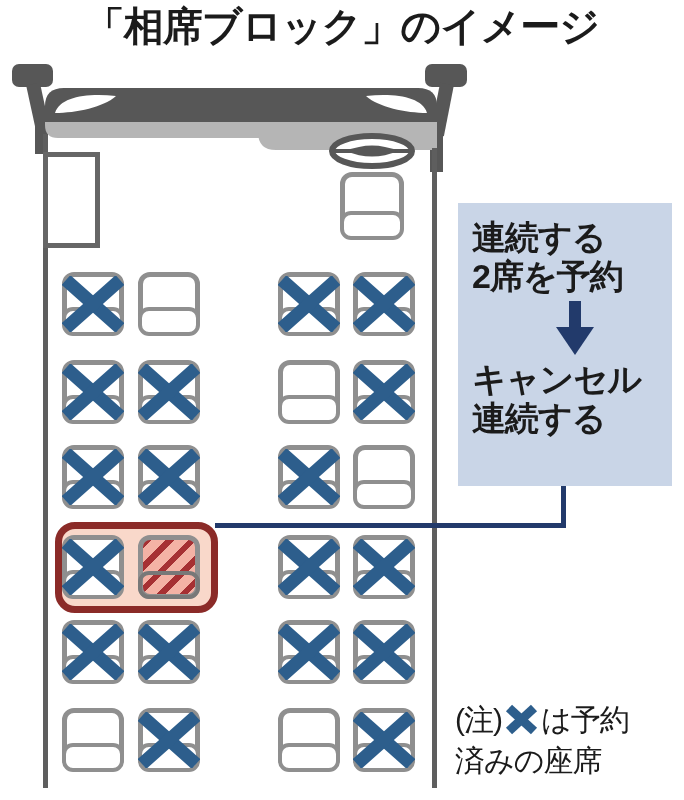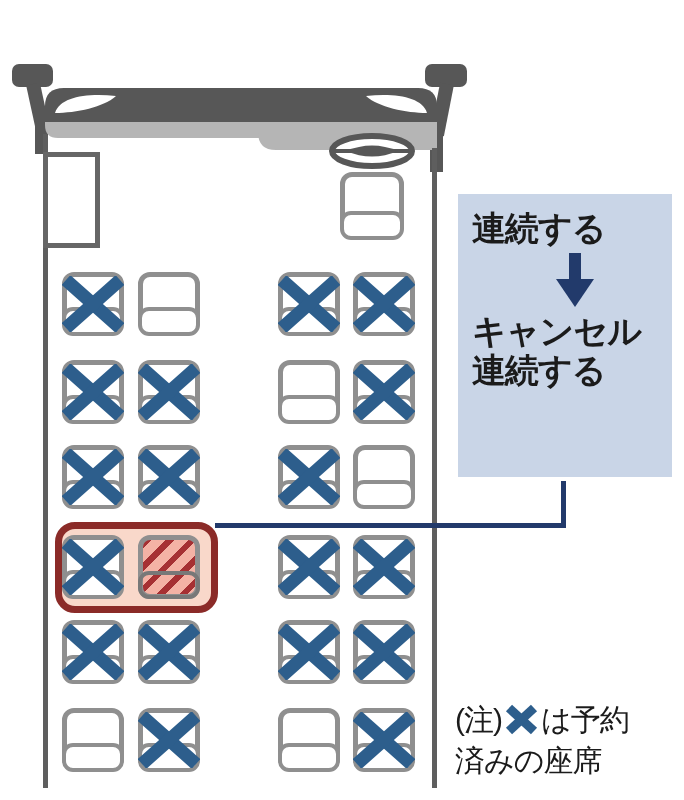--- a/index.html
+++ b/index.html
@@ -28,40 +28,41 @@
   .seat.canceled .back{inset:0;border-radius:12px;
       background:repeating-linear-gradient(135deg,var(--hatch-stripe,#a63033) 0 6px,var(--hatch-bg,#f4b2a5) 6px 16px);}
   .seat.canceled .cushion{background:transparent;border-color:#787878;height:20px;}
   .driver{left:340px;top:172px;width:64px;height:68px;z-index:1;}
 
   .highlight-block{position:absolute;left:55px;top:522px;width:149px;height:77px;
       border:7px solid var(--highlight-border,#8b2b28);border-radius:20px;
       background:var(--highlight-fill,#f9d8ca);z-index:1;}
 
   
-  .callout{position:absolute;left:458px;top:194px;width:214px;height:283px;
+  .callout{position:absolute;left:458px;top:203px;width:214px;height:283px;
       background:var(--annotation-bg,#c9d5e7);z-index:4;color:var(--ink,#1b1b1b);
       font-weight:bold;font-size:34px;line-height:39px;box-sizing:border-box;
       padding:15px 13px 0 14px;letter-spacing:-1px;}
   .arrow-down{display:block;margin:5px 0 5px 84px;}
   .connector{position:absolute;left:215px;top:481px;width:346px;height:42px;
       border-right:5px solid var(--navy,#223a6b);border-bottom:5px solid var(--navy,#223a6b);z-index:3;}
 
   
   .note{position:absolute;left:455px;top:699px;font-size:30px;line-height:41px;
         color:var(--ink,#1b1b1b);letter-spacing:-1px;z-index:2;}
   .note-line1{display:flex;align-items:center;gap:3px;}
   .note-line2{}
   .note-x{flex:0 0 auto;}
 </style>
 </head>
 <body>
 
 <div class="stage">
 
+  <div class="title">「相席ブロック」のイメージ</div>
 
   <svg class="bus-front" viewBox="0 60 480 190">
     <g>
       <rect x="12" y="64" width="41" height="23" rx="7" fill="var(--bus-body,#575757)"></rect>
       <line x1="33" y1="84" x2="43" y2="130" stroke="var(--bus-body,#575757)" stroke-width="14"></line>
       <rect x="35" y="120" width="13" height="34" fill="var(--bus-body,#575757)"></rect>
     </g>
     <g>
       <rect x="425" y="64" width="42" height="23" rx="7" fill="var(--bus-body,#575757)"></rect>
       <line x1="447" y1="84" x2="437" y2="135" stroke="var(--bus-body,#575757)" stroke-width="14"></line>
@@ -260,20 +261,21 @@
         <span class="cushion"></span>
         <svg class="xmark" viewBox="0 0 62 56">
           <line x1="4" y1="4" x2="58" y2="52"></line>
           <line x1="58" y1="4" x2="4" y2="52"></line>
         </svg>
       </div>
     </div>
 
   <div class="callout">
     <div>連続する</div>
+    <div>2席を予約</div>
     <svg class="arrow-down" width="38" height="54" viewBox="0 0 38 54">
       <rect x="13" y="0" width="12" height="28" fill="var(--navy,#223a6b)"></rect>
       <polygon points="0,26 38,26 19,54" fill="var(--navy,#223a6b)"></polygon>
     </svg>
     <div>キャンセル</div>
     <div>連続する</div>
   </div>
 
   <div class="connector"></div>
 

